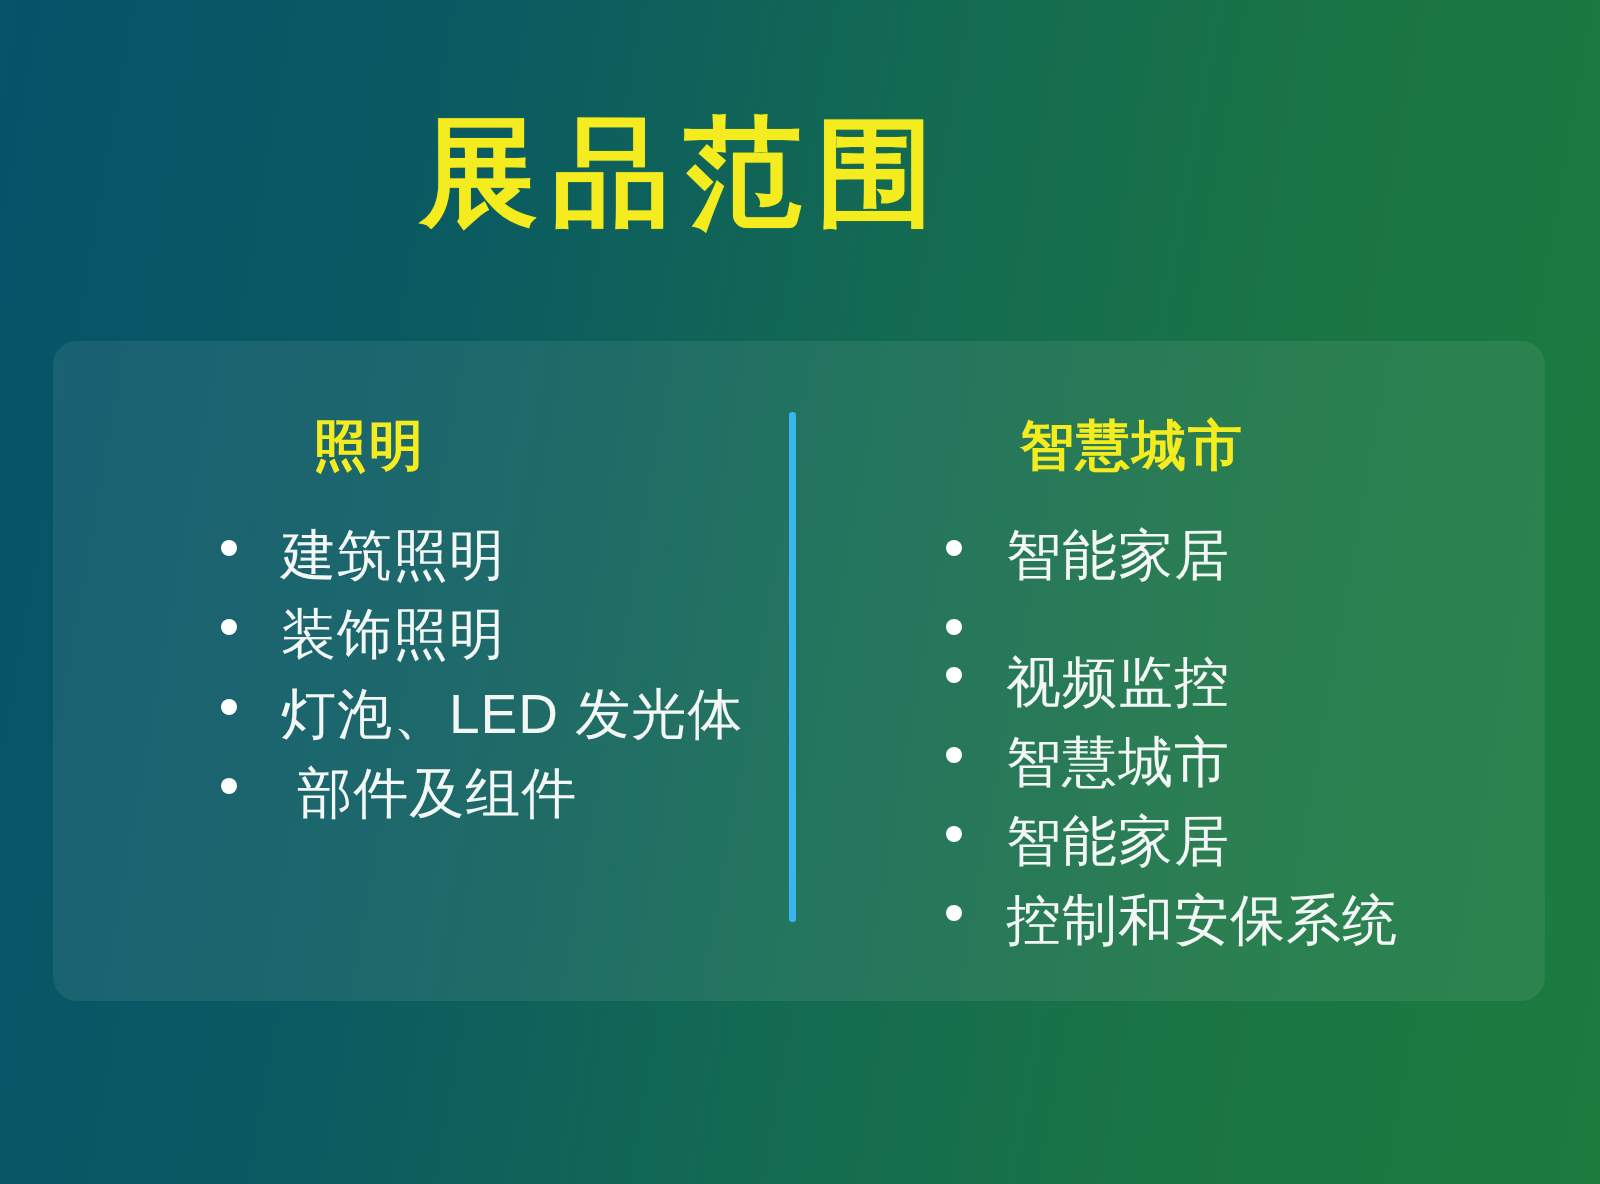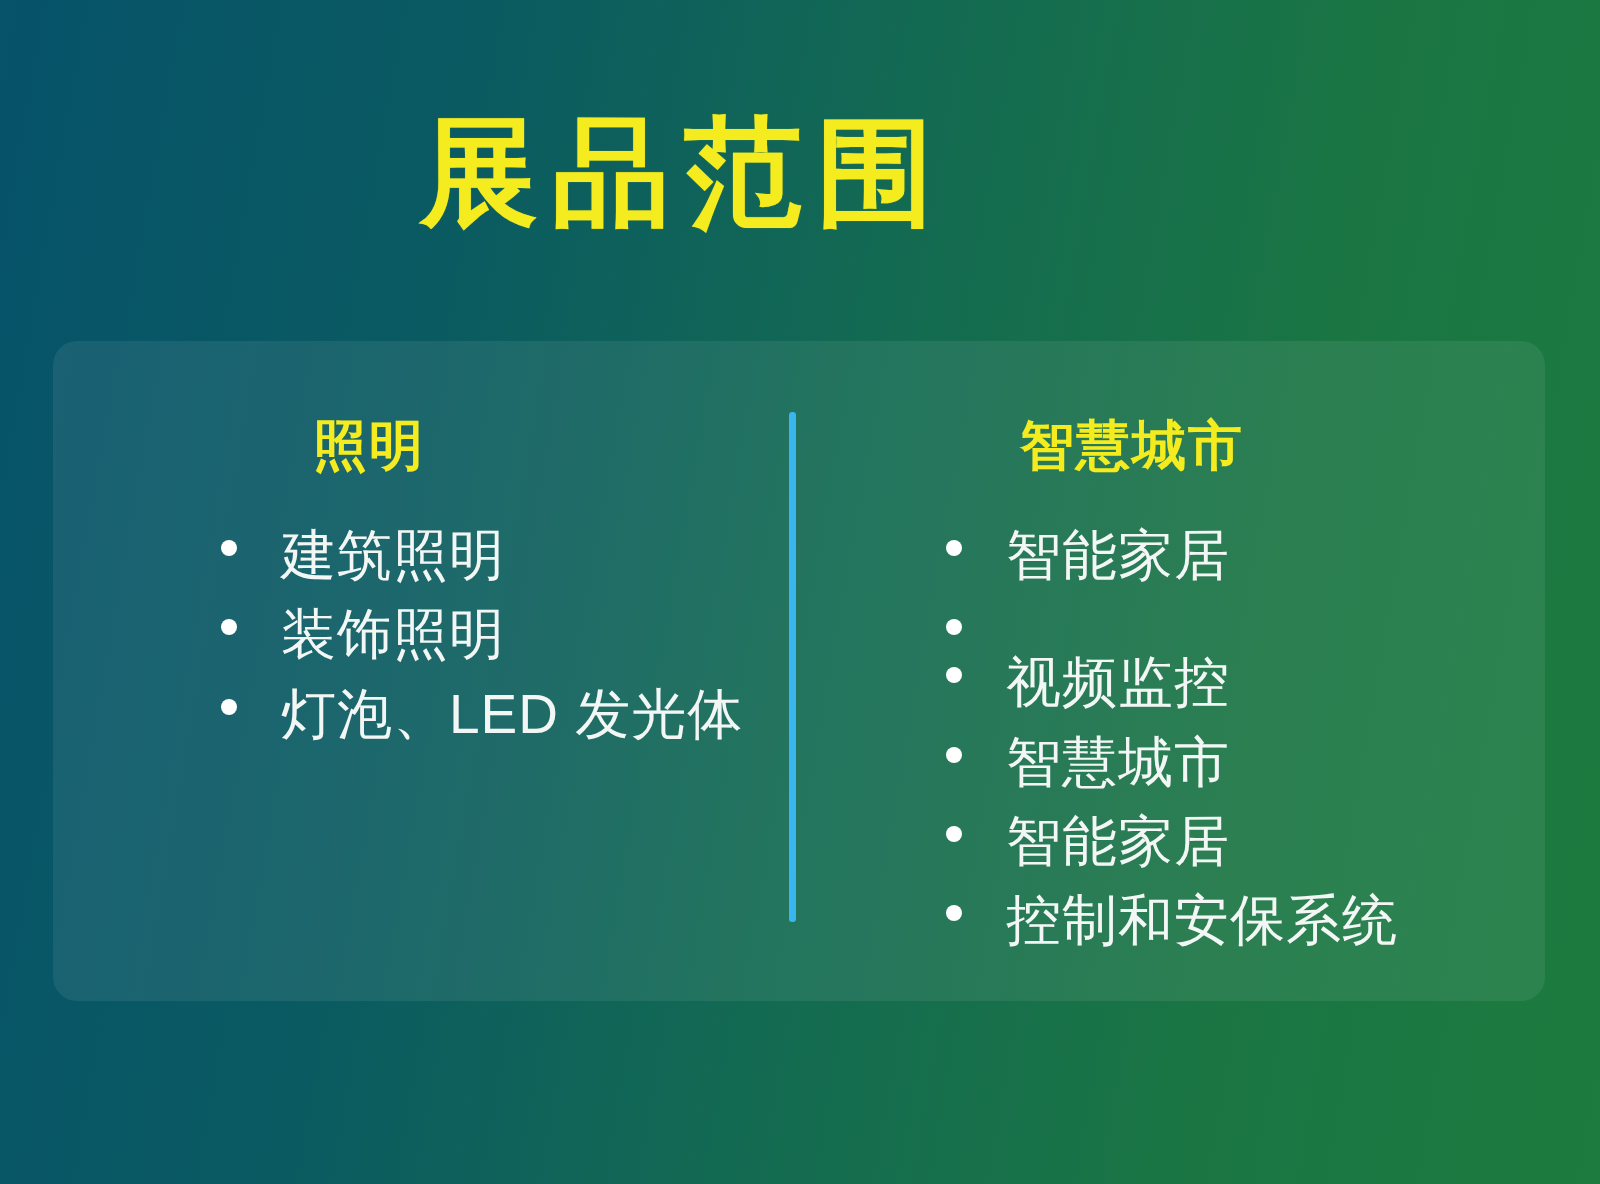--- a/index.html
+++ b/index.html
@@ -158,20 +158,24 @@
         <span class="bullet-text">建筑照明</span>
       </li>
       <li class="bullet-item">
         <span class="bullet-dot"></span>
         <span class="bullet-text">装饰照明</span>
       </li>
       <li class="bullet-item">
         <span class="bullet-dot"></span>
         <span class="bullet-text">灯泡、LED 发光体</span>
       </li>
+      <li class="bullet-item">
+        <span class="bullet-dot"></span>
+        <span class="bullet-text"> 部件及组件</span>
+      </li>
     </ul>
   </div>
 
   <div class="column" id="column-smartcity">
     <div class="col-heading">智慧城市</div>
     <ul class="bullet-list">
       <li class="bullet-item">
         <span class="bullet-dot"></span>
         <span class="bullet-text">智能家居</span>
       </li>

